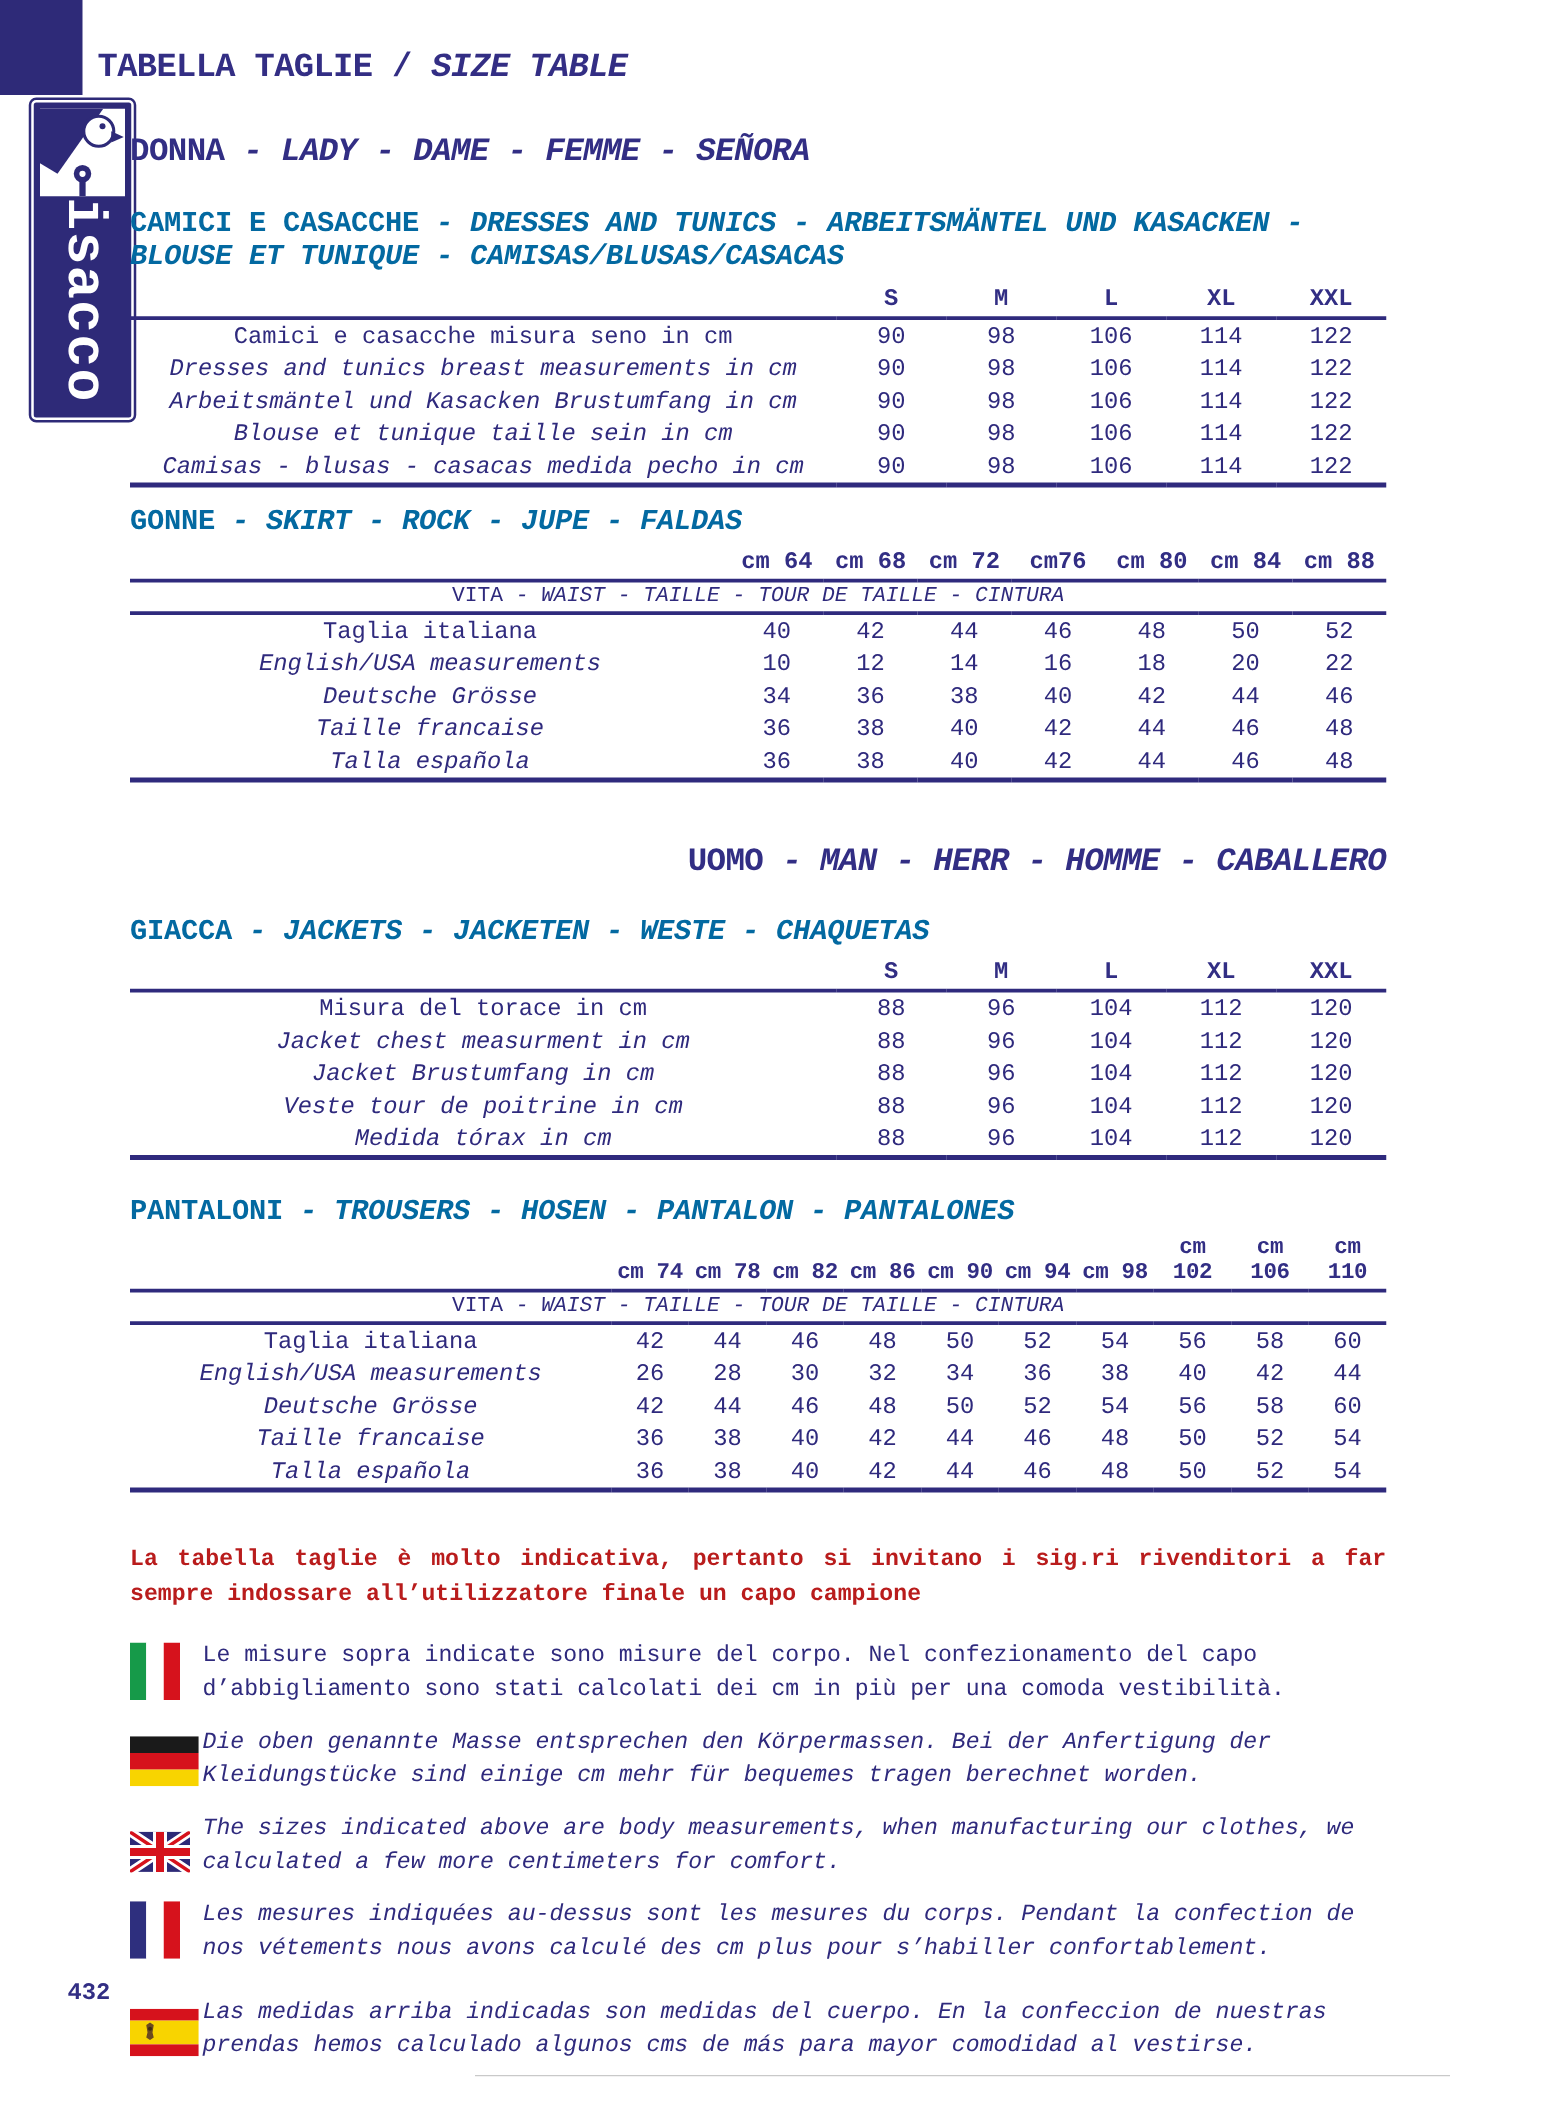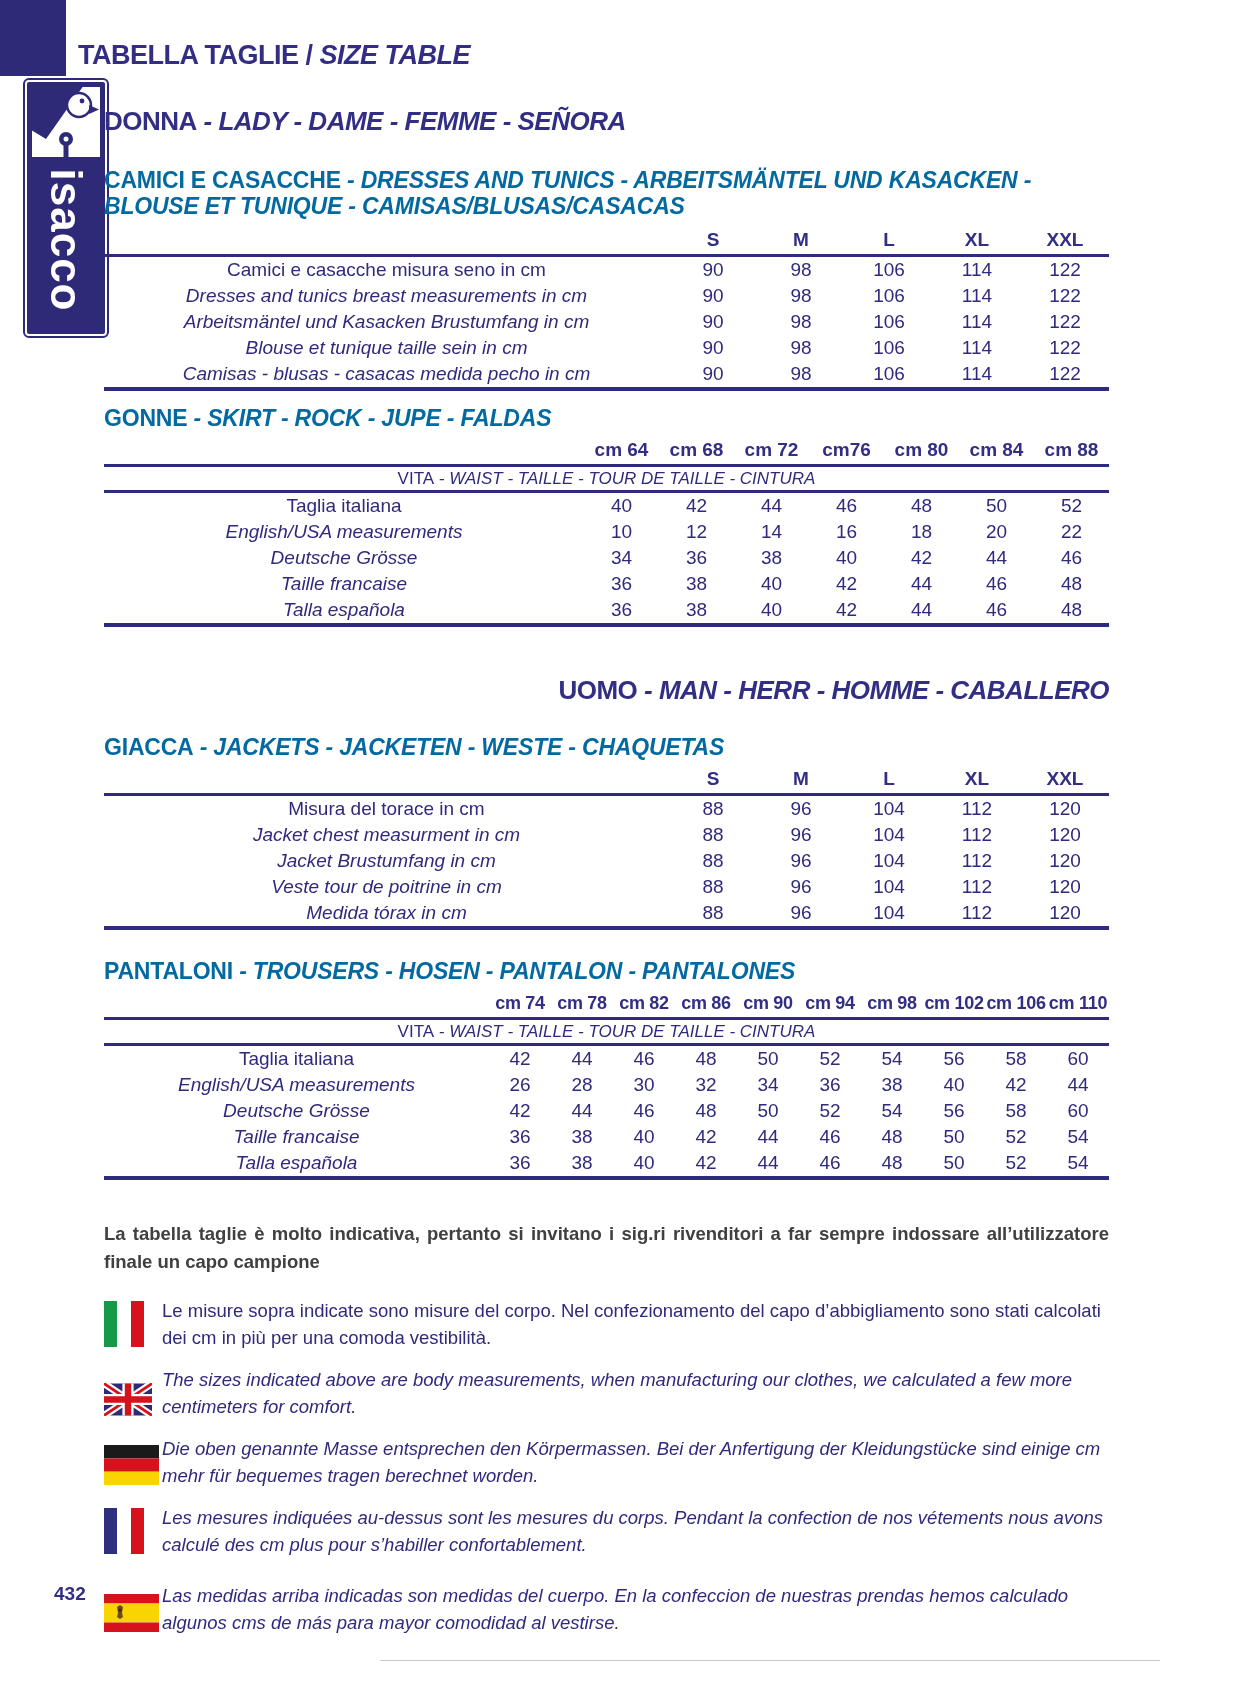--- a/index.html
+++ b/index.html
@@ -1,17 +1,17 @@
 <!DOCTYPE html>
 <html><head>
 <meta charset="utf-8">
 <style>
   html,body{margin:0;padding:0;background:#fff;}
   .page{position:relative;width:1160px;height:1683px;background:#fff;overflow:hidden;
-        font-family:Liberation Sans, sans-serif;color:#2f2a7d;}
+        font-family:Liberation Mono, monospace;color:#2f2a7d;}
   .corner-square{position:absolute;left:0;top:0;width:66px;height:76px;background:#2e2a78;}
   .doc-title{position:absolute;left:78px;top:40px;font-size:27px;font-weight:bold;letter-spacing:-0.5px;color:#332e84;white-space:nowrap;}
   .it{font-style:italic;}
 
   
   .logo{position:absolute;left:25px;top:80px;width:78px;height:252px;background:#2e2a78;
         border:2px solid #fff;outline:2px solid #2e2a78;border-radius:4px;}
   .logo-chef{position:absolute;left:5px;top:5px;width:68px;height:70px;background:#fff;overflow:hidden;}
   .logo-word{position:absolute;left:50%;top:158px;transform:translate(-50%,-50%) rotate(90deg);
              font-size:44px;font-weight:bold;color:#fff;letter-spacing:1px;}
@@ -30,21 +30,21 @@
   .sizes-table tr.sub td{border-bottom:3px solid #2f2a7d;height:23px;font-size:17px;}
   .sizes-table tbody tr:last-child td{border-bottom:4px solid #2f2a7d;}
   .t5 .num{width:88px;}
   .t7 .num{width:75px;}
   .t10 .num{width:62px;}
   .t10 thead th.num{font-size:18px;letter-spacing:-0.3px;}
 
   .mt14{margin-top:14px;} .mt16{margin-top:28px;} .mt28{margin-top:28px;} .mt48{margin-top:48px;}
   .mb6{margin-bottom:6px;} .mb8{margin-bottom:8px;}
 
-  .warning{margin-top:40px;font-size:18.5px;font-weight:bold;line-height:28px;color:#404040;text-align:justify;}
+  .warning{margin-top:40px;font-size:18.5px;font-weight:bold;line-height:28px;color:#b91c1c;text-align:justify;}
 
   .notes{margin-top:10px;}
   .note{display:flex;align-items:flex-end;margin-bottom:13px;min-height:56px;}
   .note.sp-extra{margin-top:22px;}
   .flagbox{flex:0 0 58px;padding-top:2px;}
   .note-text{margin:0;font-size:18.5px;line-height:27px;color:#2f2a7d;}
 
   .page-number{position:absolute;left:54px;top:1583px;font-size:19px;font-weight:bold;color:#322e84;}
   .bottom-hairline{position:absolute;left:380px;right:0;top:1660px;height:1px;background:#c9c9c9;}
 </style>
@@ -375,40 +375,40 @@
             <rect x="0" y="0" width="13" height="46" fill="#169a49"></rect>
             <rect x="13" y="0" width="14" height="46" fill="#ffffff"></rect>
             <rect x="27" y="0" width="13" height="46" fill="#d6121c"></rect>
           </svg>
         </span>
         <p class="note-text">Le misure sopra indicate sono misure del corpo. Nel confezionamento del capo d’abbigliamento sono stati calcolati dei cm in più per una comoda vestibilità.</p>
       </div>
 
       <div class="note">
         <span class="flagbox">
+          <svg width="55" height="40" viewBox="0 0 55 40">
+            <rect x="0" y="0" width="55" height="13.4" fill="#1a1a1a"></rect>
+            <rect x="0" y="13.4" width="55" height="13.3" fill="#d6121c"></rect>
+            <rect x="0" y="26.7" width="55" height="13.3" fill="#f8d400"></rect>
+          </svg>
+        </span>
+        <p class="note-text it">Die oben genannte Masse entsprechen den Körpermassen. Bei der Anfertigung der Kleidungstücke sind einige cm mehr für bequemes tragen berechnet worden.</p>
+      </div>
+
+      <div class="note">
+        <span class="flagbox">
           <svg width="48" height="33" viewBox="0 0 60 40">
             <rect width="60" height="40" fill="#2d2a77"></rect>
             <path d="M0,0 L60,40 M60,0 L0,40" stroke="#ffffff" stroke-width="9"></path>
             <path d="M0,0 L60,40 M60,0 L0,40" stroke="#d6121c" stroke-width="3.5"></path>
             <path d="M30,0 V40 M0,20 H60" stroke="#ffffff" stroke-width="14"></path>
             <path d="M30,0 V40 M0,20 H60" stroke="#d6121c" stroke-width="8"></path>
           </svg>
         </span>
         <p class="note-text it">The sizes indicated above are body measurements, when manufacturing our clothes, we calculated a few more centimeters for comfort.</p>
-      </div>
-
-      <div class="note">
-        <span class="flagbox">
-          <svg width="55" height="40" viewBox="0 0 55 40">
-            <rect x="0" y="0" width="55" height="13.4" fill="#1a1a1a"></rect>
-            <rect x="0" y="13.4" width="55" height="13.3" fill="#d6121c"></rect>
-            <rect x="0" y="26.7" width="55" height="13.3" fill="#f8d400"></rect>
-          </svg>
-        </span>
-        <p class="note-text it">Die oben genannte Masse entsprechen den Körpermassen. Bei der Anfertigung der Kleidungstücke sind einige cm mehr für bequemes tragen berechnet worden.</p>
       </div>
 
       <div class="note">
         <span class="flagbox">
           <svg width="40" height="46" viewBox="0 0 40 46">
             <rect x="0" y="0" width="13" height="46" fill="#2e2f7e"></rect>
             <rect x="13" y="0" width="14" height="46" fill="#ffffff"></rect>
             <rect x="27" y="0" width="13" height="46" fill="#d6121c"></rect>
           </svg>
         </span>

